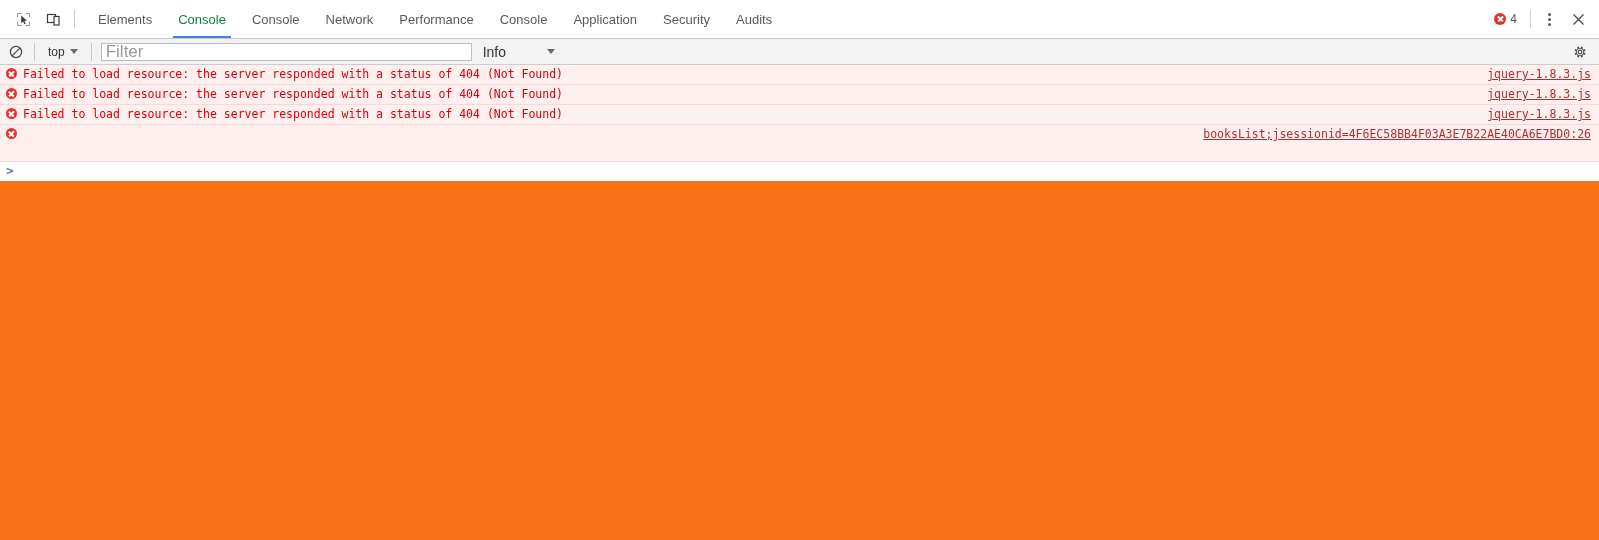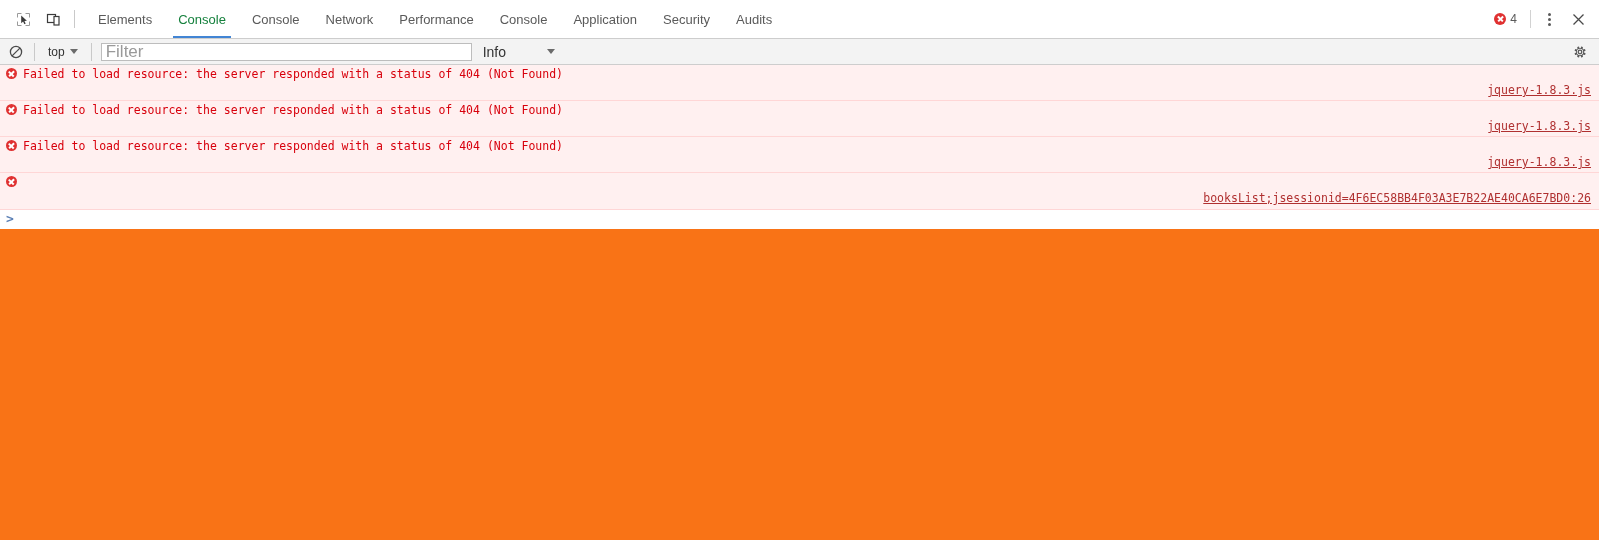--- a/index.html
+++ b/index.html
@@ -260,21 +260,20 @@
     padding-left: 4px;
     color: #d8000c;
   }
   .msg-source {
     flex: 0 0 auto;
     color: #b03030;
     text-decoration: underline;
     cursor: pointer;
     padding-left: 12px;
     white-space: nowrap;
-    margin-top: 16px;
   }
   .msg-stack {
     display: block;
     padding-left: 36px;
     color: #d8000c;
   }
   .msg-stack .stack-link {
     color: #b03030;
     text-decoration: underline;
     cursor: pointer;

